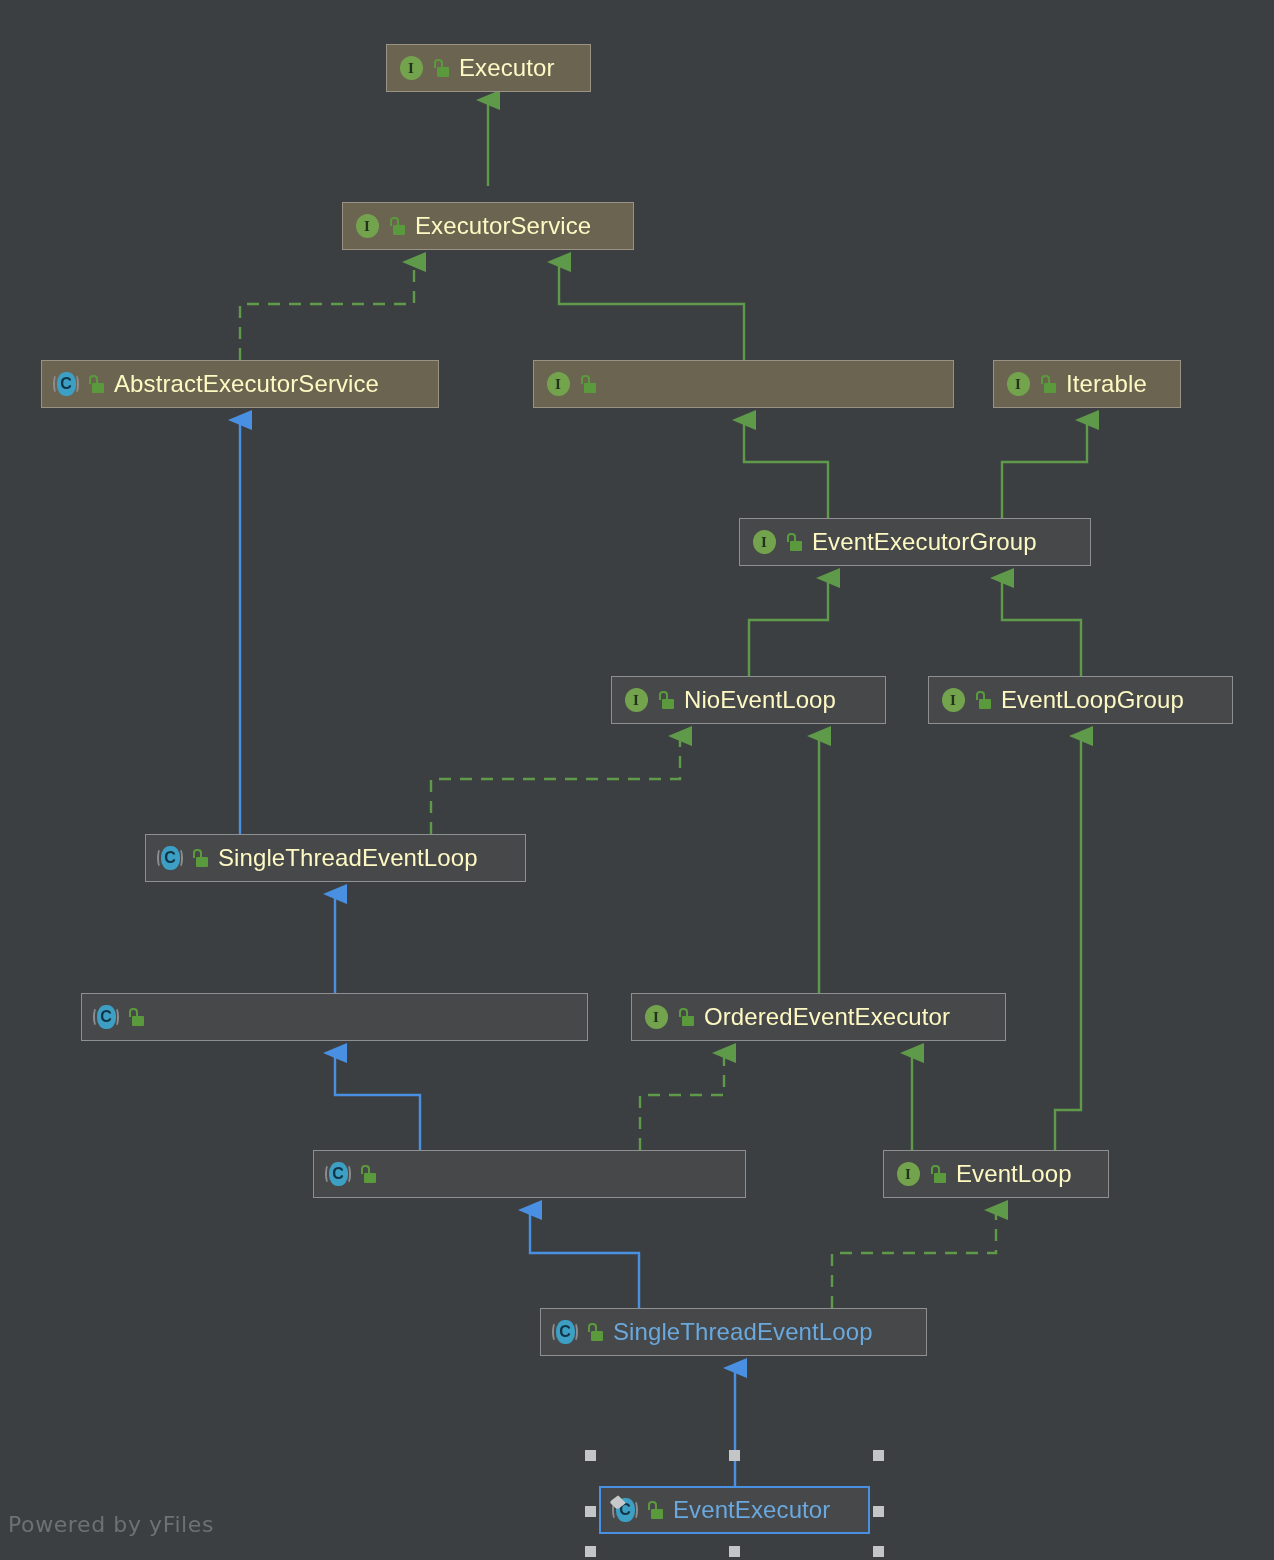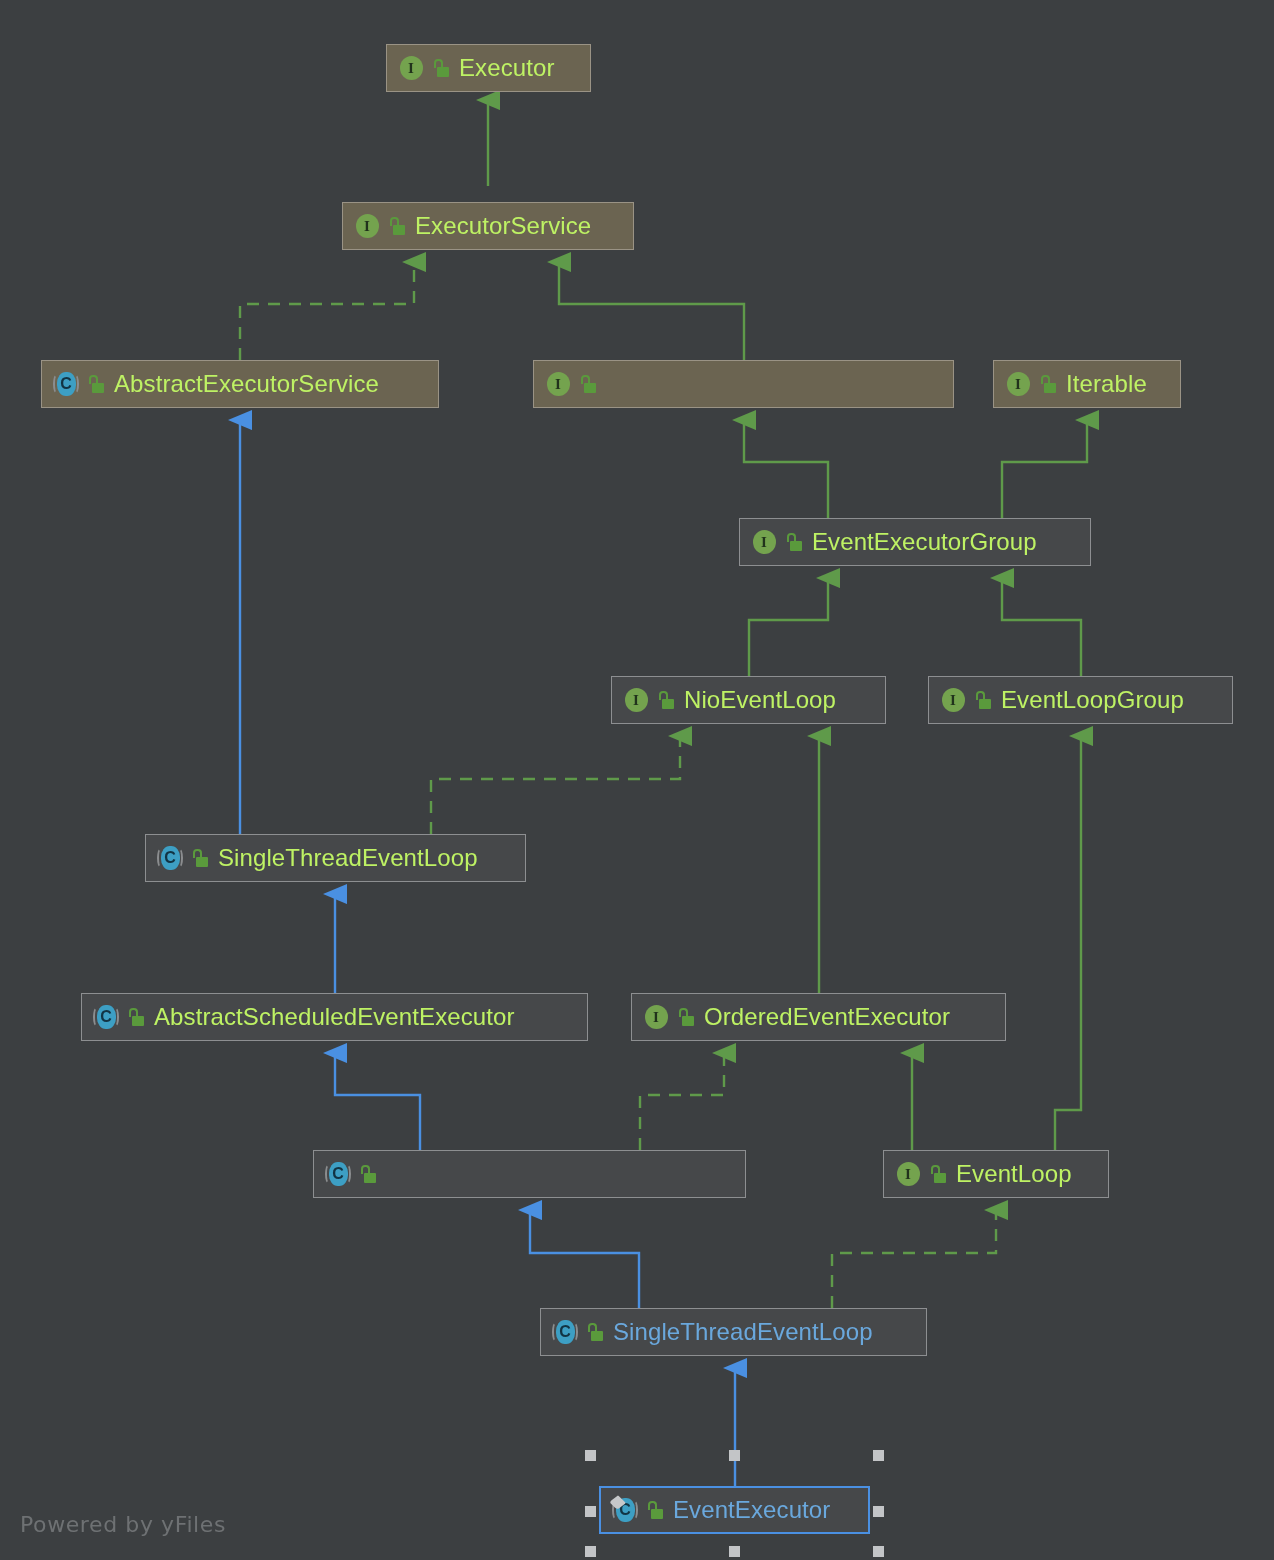--- a/index.html
+++ b/index.html
@@ -36,21 +36,21 @@
   .node.jdk {
     background: #6b6451;
     border-color: #9a9385;
   }
   .node.selected {
     border: 2px solid #4a90e2;
     z-index: 9;
   }
   .node-label {
     font-size: 24px;
-    color: #bef264;
+    color: #fef9c3;
     letter-spacing: 0.1px;
     margin-left: 9px;
   }
   .node-label.blue { color: #6aa8dd; text-align: right; }
 
   
   .type-icon {
     width: 28px; height: 28px;
     position: relative;
     flex: 0 0 28px;
@@ -142,21 +142,21 @@
   .handle {
     position: absolute;
     width: 11px; height: 11px;
     background: #c3c5c7;
     z-index: 10;
   }
 
   
   #watermark {
     position: absolute;
-    left: 20px;
+    left: 8px;
     top: 1512px;
     font-family: "DejaVu Sans", sans-serif;
     font-size: 22px;
     color: #6e7173;
     letter-spacing: 0.6px;
     z-index: 2;
   }
 </style>
 </head>
 <body>
@@ -301,21 +301,20 @@
         <span class="type-icon cls">
           <span class="bracket-l"></span>
           <span class="bracket-r"></span>
           <span class="disc"></span>
           <span class="glyph">C</span>
         </span>
         <span class="lock-icon">
           <span class="shackle"></span>
           <span class="body"></span>
         </span>
-        <span class="node-label">AbstractScheduledEventExecutor</span>
       </div>
       <div class="node" style="left: 631px; top: 993px; width: 375px;">
         <span class="type-icon iface">
           <span class="disc"></span>
           <span class="glyph">I</span>
         </span>
         <span class="lock-icon">
           <span class="shackle"></span>
           <span class="body"></span>
         </span>

